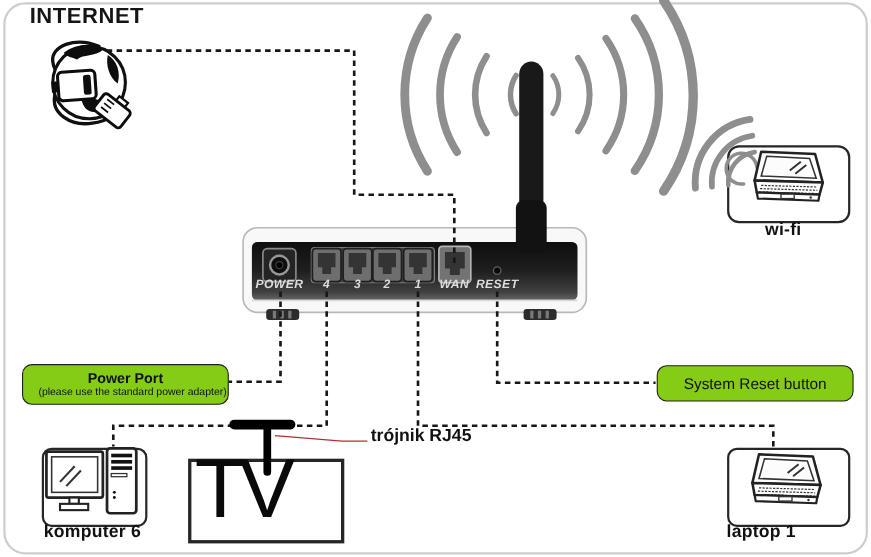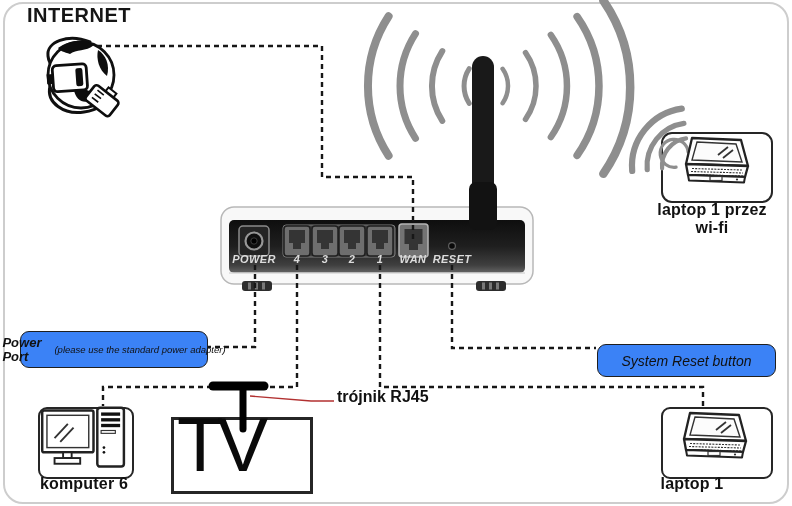--- a/index.html
+++ b/index.html
@@ -1,31 +1,31 @@
 <!DOCTYPE html>
 <html><head>
 <meta charset="utf-8">
 <style>
   html,body{margin:0;padding:0;background:#fff;}
   .canvas{position:relative;width:792px;height:506px;background:#ffffff;overflow:hidden;
           font-family:"Liberation Sans",sans-serif;color:#111;}
   .frame{position:absolute;left:3px;top:2px;width:782px;height:498px;border:2px solid #cdcdcd;
          border-radius:20px;z-index:0;}
   .box{position:absolute;background:#fff;border:2px solid #262626;z-index:1;}
-  .callout{position:absolute;background:#3b82f6;border:1.6px solid #1f1f1f;border-radius:9px;z-index:1;
-           display:flex;align-items:center;justify-content:center;font-style:italic;}
+  .callout{position:absolute;background:#84cc16;border:1.6px solid #1f1f1f;border-radius:9px;z-index:1;
+           display:flex;flex-direction:column;align-items:center;justify-content:center;}
   svg.layer{position:absolute;left:0;top:0;z-index:2;}
   .txt{position:absolute;z-index:3;}
   .devlabel{font-weight:bold;font-size:16px;text-align:center;letter-spacing:0.2px;}
   .plabel{position:absolute;z-index:3;top:253px;transform:translateX(-50%);
           font-size:11px;font-weight:bold;font-style:italic;color:#dcdcdc;letter-spacing:0.4px;white-space:nowrap;}
   .internet{font-size:20px;font-weight:bold;letter-spacing:0.5px;color:#151515;text-align:right;}
   .pp1{font-size:13px;font-weight:bold;line-height:14px;}
   .pp2{font-size:9.5px;line-height:11px;white-space:nowrap;margin-left:13px;}
-  .srb{font-size:14px;display:flex;align-items:center;justify-content:center;margin-top:12px;}
+  .srb{font-size:14px;display:flex;align-items:center;justify-content:center;}
   .split{font-size:16px;font-weight:bold;line-height:19px;}
   .tvtxt{font-size:76px;line-height:76px;letter-spacing:-6px;font-weight:400;color:#0a0a0a;}
 </style>
 </head>
 <body>
 
 <div class="canvas">
 
   <div class="frame"></div>
 
@@ -180,21 +180,20 @@
       <rect x="18" y="-17" width="20" height="3.5" fill="#111"></rect>
       <rect x="18" y="-10" width="15" height="3" fill="#fff" stroke="#333" stroke-width="1.2"></rect>
       <circle cx="21" cy="8" r="1.4" fill="#111"></circle>
         <circle cx="21" cy="13" r="1.4" fill="#111"></circle>
     </g>
   </svg>
 
   <div class="txt internet" style="left:27px;top:4px;">INTERNET</div>
 
   <div class="txt devlabel" style="left:636px;top:201px;width:152px;line-height:18px;">
-    <div>laptop 1 przez</div>
     <div>wi-fi</div>
   </div>
 
   <div class="txt devlabel" style="left:24px;top:475px;width:120px;">komputer 6</div>
 
   <div class="txt devlabel" style="left:647px;top:475px;width:90px;">laptop 1</div>
 
   <div class="txt split" style="left:337px;top:387px;">
     <div>trójnik RJ45</div>
   </div>

